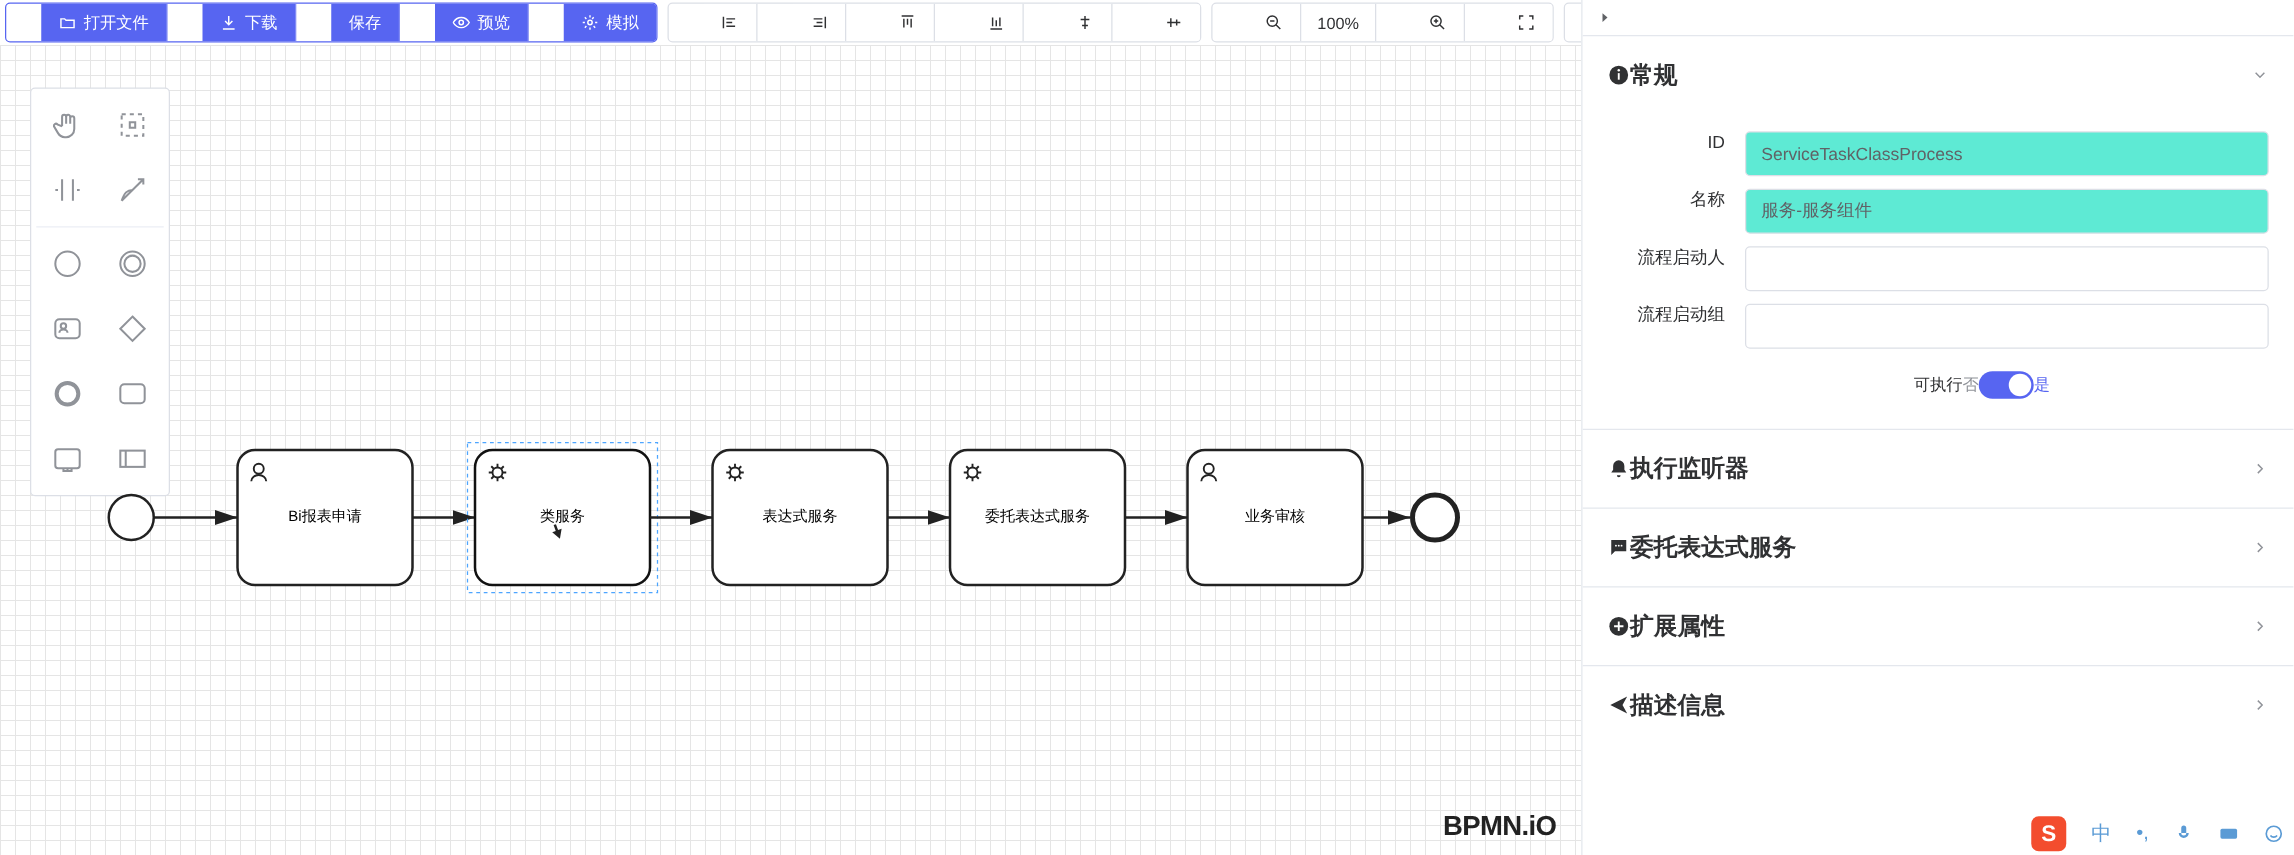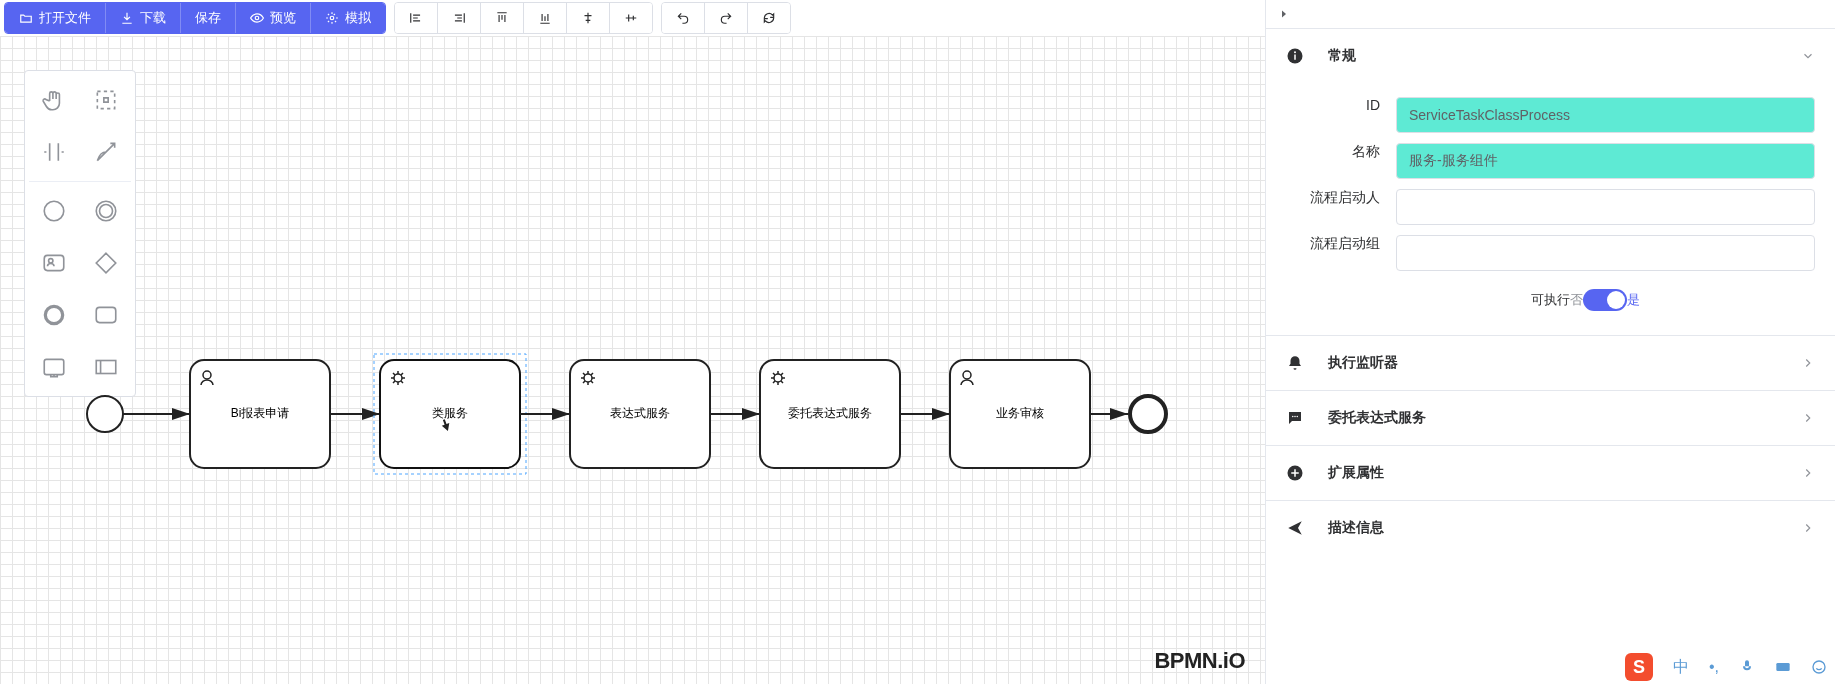--- a/index.html
+++ b/index.html
@@ -33,20 +33,21 @@
       display: flex;
       align-items: center;
       justify-content: center;
       padding: 0 14px;
       font-size: 13px;
       height: 30px;
       cursor: pointer;
       gap: 6px;
       border-right: 1px solid #dcdfe6;
       background: #fff;
+      margin-left: 28px;
     }
     .tb-group.primary .tb-btn {
       background: #5765f1;
       color: #fff;
       border-right: 1px solid rgba(255,255,255,0.25);
     }
     .tb-btn:last-child { border-right: none; }
     .tb-group.primary .tb-btn:last-child { border-right: none; }
     .tb-zoom {
       width: 60px;
@@ -138,22 +139,22 @@
       padding: 0 12px;
     }
     .section {
       border-top: 1px solid #e4e7ed;
     }
     .section-header {
       display: flex;
       align-items: center;
       padding: 18px 20px;
       cursor: pointer;
-      gap: 24px;
-      font-size: 14px;
+      gap: 0;
+      font-size: 19px;
       font-weight: 600;
     }
     .section-header .chev { margin-left: auto; color: #909399; }
     .section-body { padding: 4px 20px 18px 20px; }
     .form-row {
       display: flex;
       align-items: flex-start;
       margin: 10px 0;
     }
     .form-label {
@@ -290,20 +291,40 @@
           <path d="M12 3v18M6 8h12M8 16h8"></path>
         </svg>
     </div>
     <div class="tb-btn">
       <svg width="14" height="14" viewBox="0 0 24 24" fill="none" stroke="currentColor" stroke-width="2">
           <path d="M3 12h18M8 6v12M16 8v8"></path>
         </svg>
     </div>
   </div>
 
+  <div class="tb-group">
+    <div class="tb-btn">
+      <svg width="14" height="14" viewBox="0 0 24 24" fill="none" stroke="currentColor" stroke-width="2">
+          <circle cx="10" cy="10" r="7"></circle>
+          <path d="M7 10h6M21 21l-6-6"></path>
+        </svg>
+    </div>
+    <div class="tb-zoom">100%</div>
+    <div class="tb-btn">
+      <svg width="14" height="14" viewBox="0 0 24 24" fill="none" stroke="currentColor" stroke-width="2">
+          <circle cx="10" cy="10" r="7"></circle>
+          <path d="M7 10h6M10 7v6M21 21l-6-6"></path>
+        </svg>
+    </div>
+    <div class="tb-btn">
+      <svg width="14" height="14" viewBox="0 0 24 24" fill="none" stroke="currentColor" stroke-width="2">
+          <path d="M3 8V3h5M21 8V3h-5M3 16v5h5M21 16v5h-5"></path>
+        </svg>
+    </div>
+  </div>
 
   <div class="tb-group">
     <div class="tb-btn">
       <svg width="14" height="14" viewBox="0 0 24 24" fill="none" stroke="currentColor" stroke-width="2">
           <path d="M9 14L4 9l5-5M4 9h10a6 6 0 110 12h-3"></path>
         </svg>
     </div>
     <div class="tb-btn">
       <svg width="14" height="14" viewBox="0 0 24 24" fill="none" stroke="currentColor" stroke-width="2">
           <path d="M15 14l5-5-5-5M20 9H10a6 6 0 100 12h3"></path>

